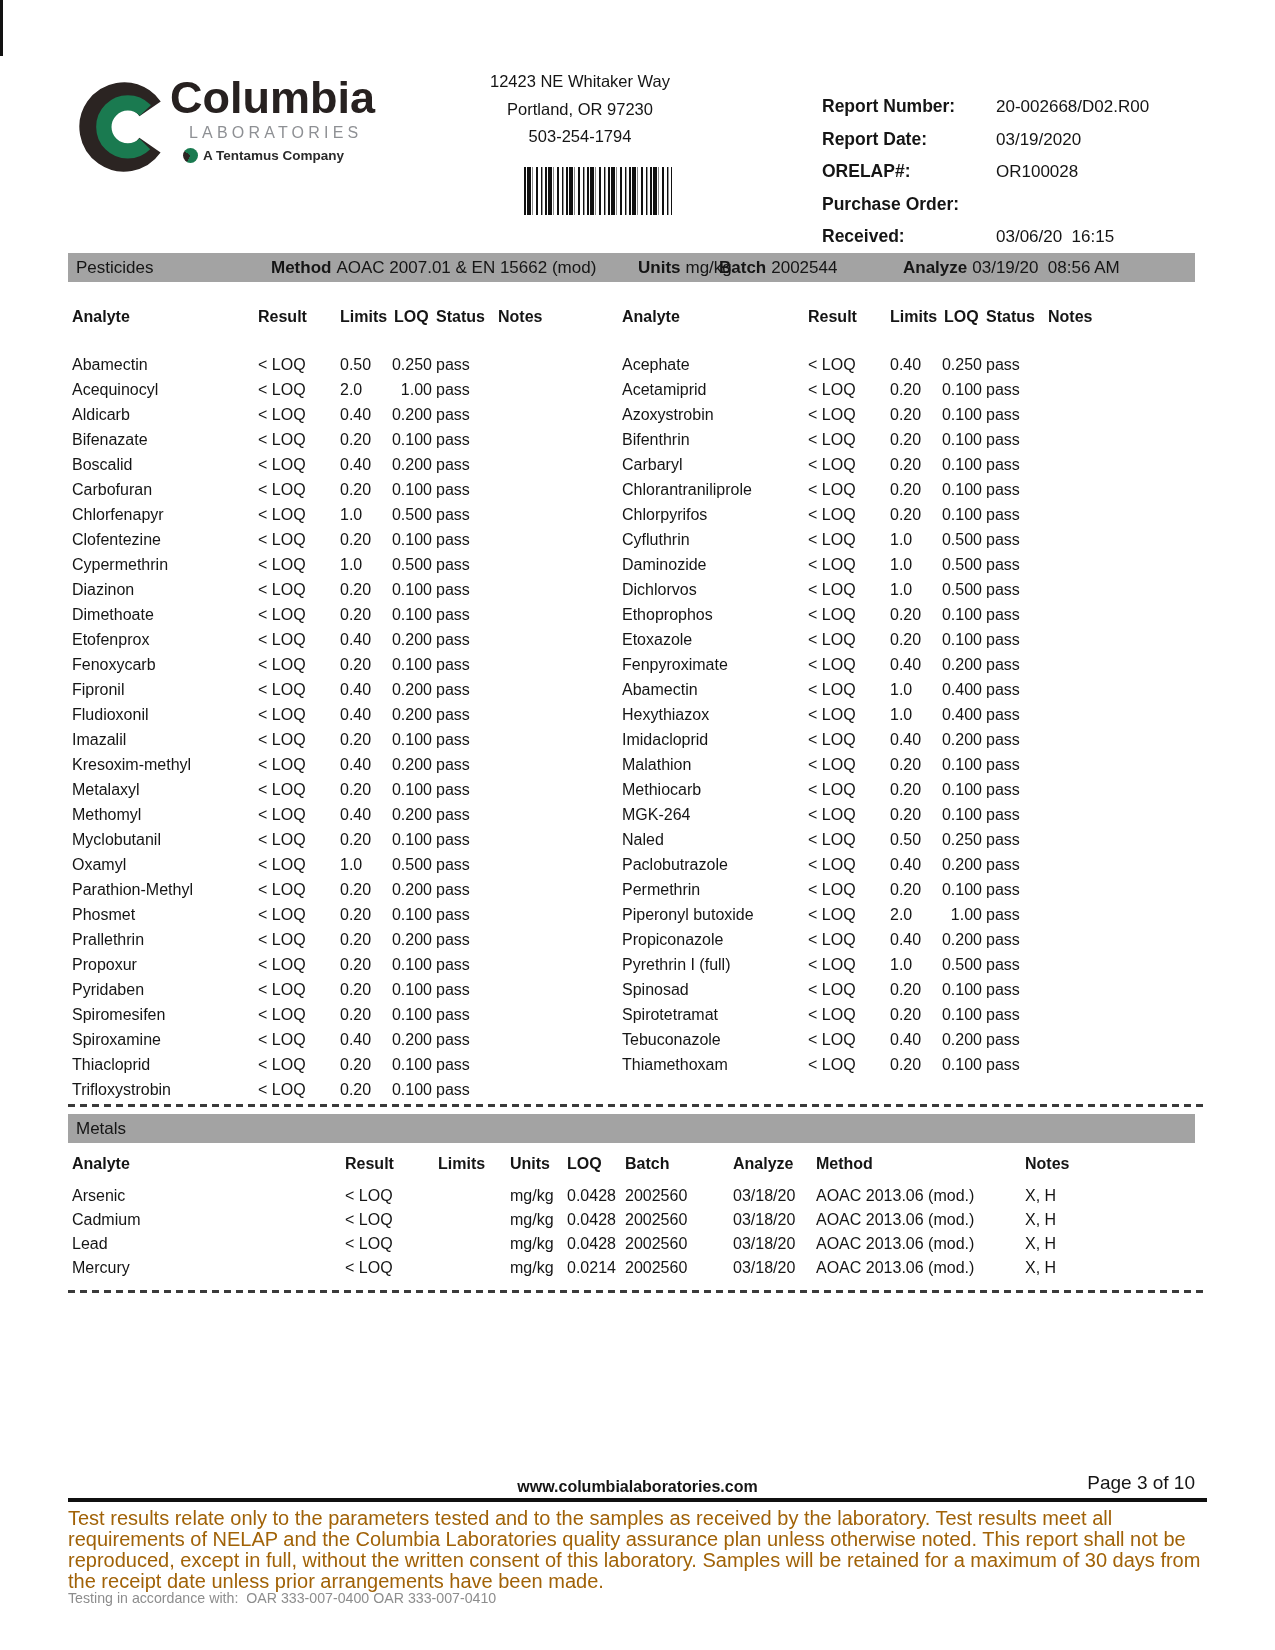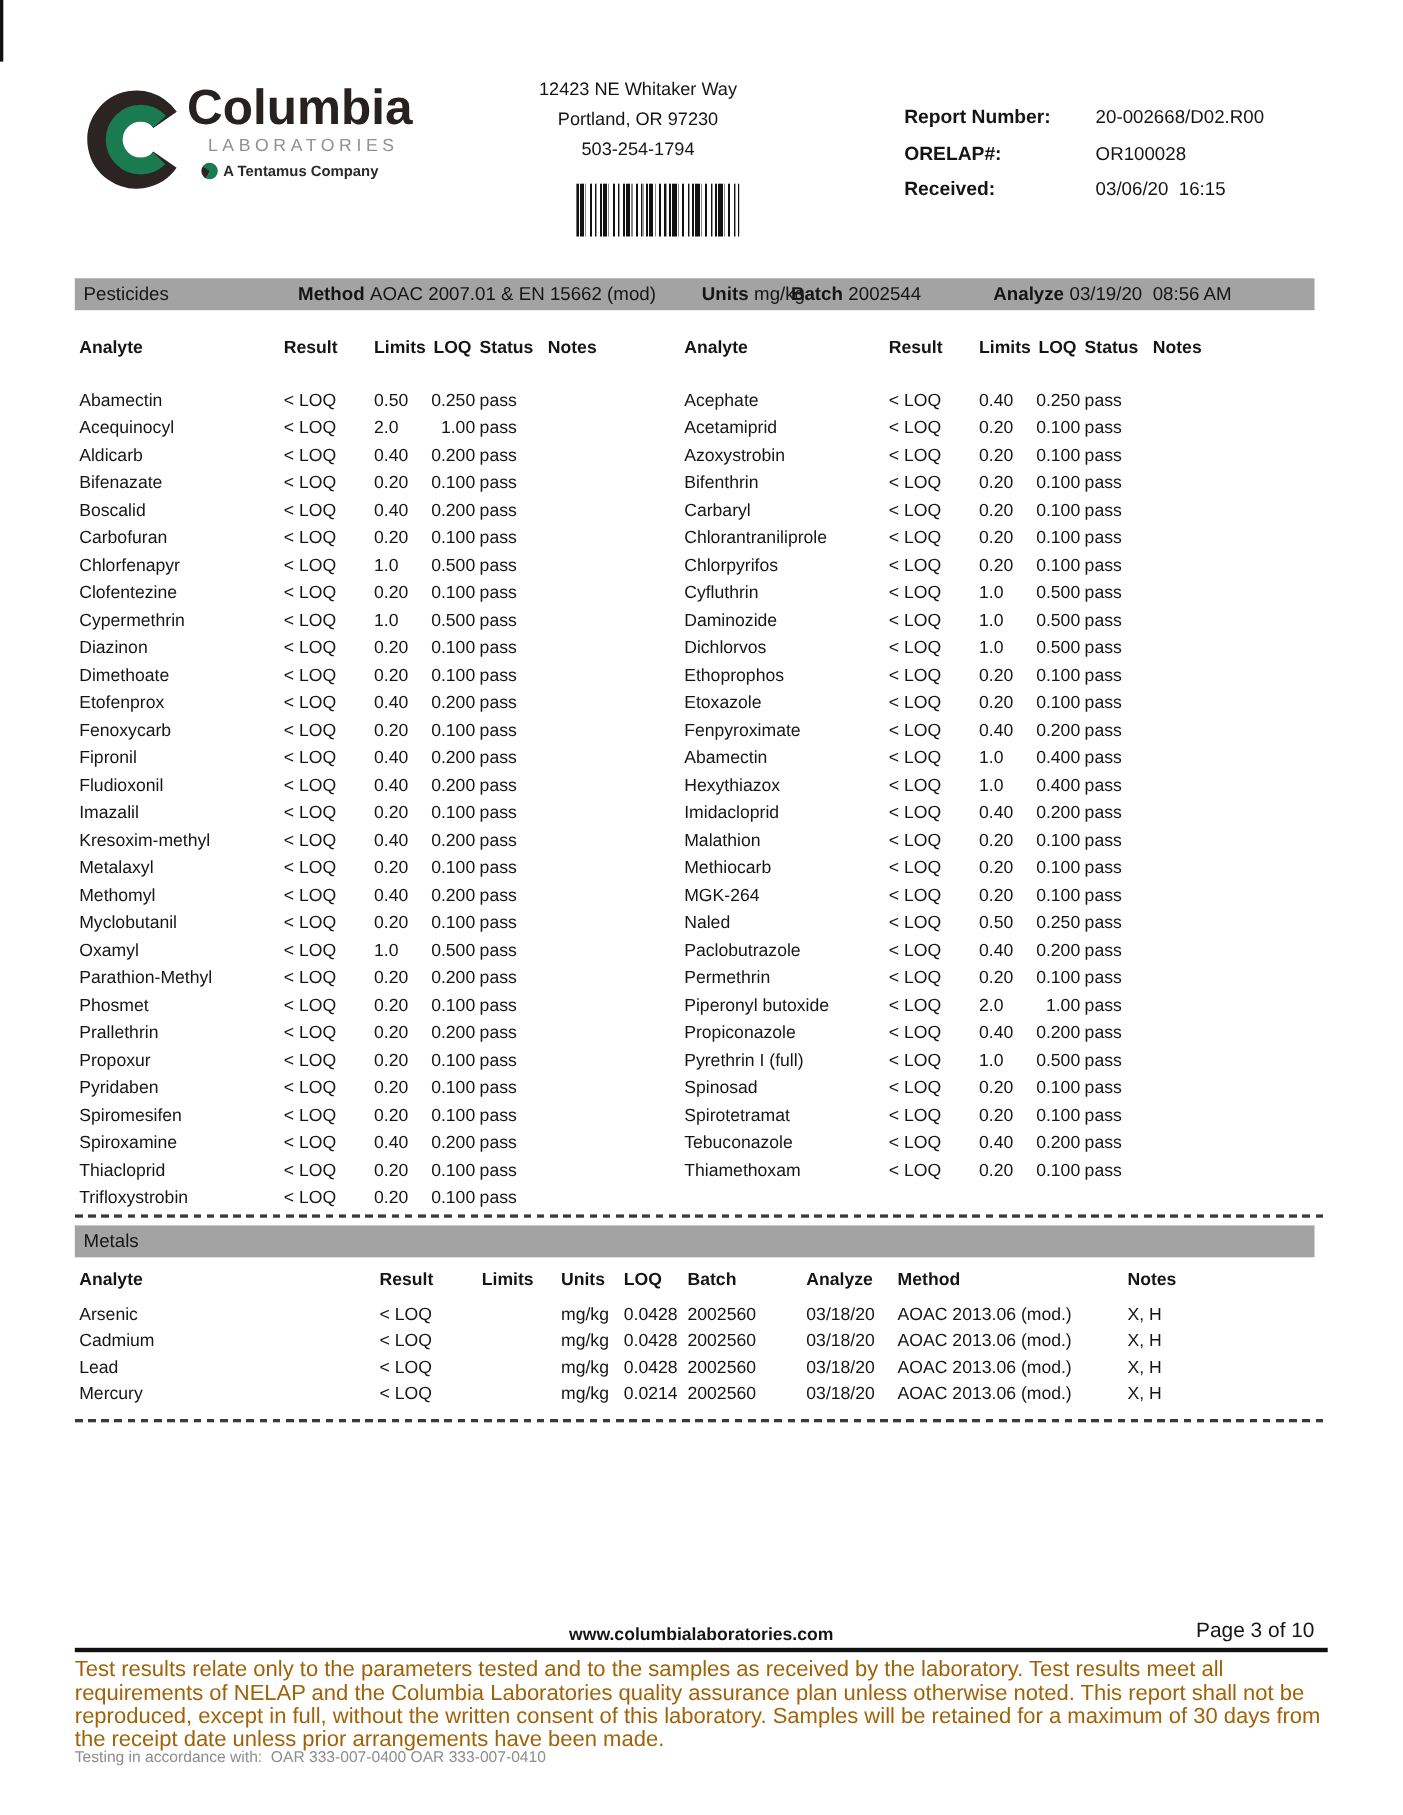--- a/index.html
+++ b/index.html
@@ -96,22 +96,30 @@
 
   <div class="barcode"></div>
 
   <div class="report-info">
 
   <div class="rf-row">
         <span class="rf-label">Report Number:</span>
         <span class="rf-value">20-002668/D02.R00</span>
       </div>
       <div class="rf-row">
+        <span class="rf-label">Report Date:</span>
+        <span class="rf-value">03/19/2020</span>
+      </div>
+      <div class="rf-row">
         <span class="rf-label">ORELAP#:</span>
         <span class="rf-value">OR100028</span>
+      </div>
+      <div class="rf-row">
+        <span class="rf-label">Purchase Order:</span>
+        <span class="rf-value"></span>
       </div>
       <div class="rf-row">
         <span class="rf-label">Received:</span>
         <span class="rf-value">03/06/20  16:15</span>
       </div>
     </div>
 
   <div class="section-bar bar-pesticides">
     <span class="gb-title">Pesticides</span>
     <span class="gb-item gb-method"><b>Method</b><span class="gbv">AOAC 2007.01 &amp; EN 15662 (mod)</span></span>

